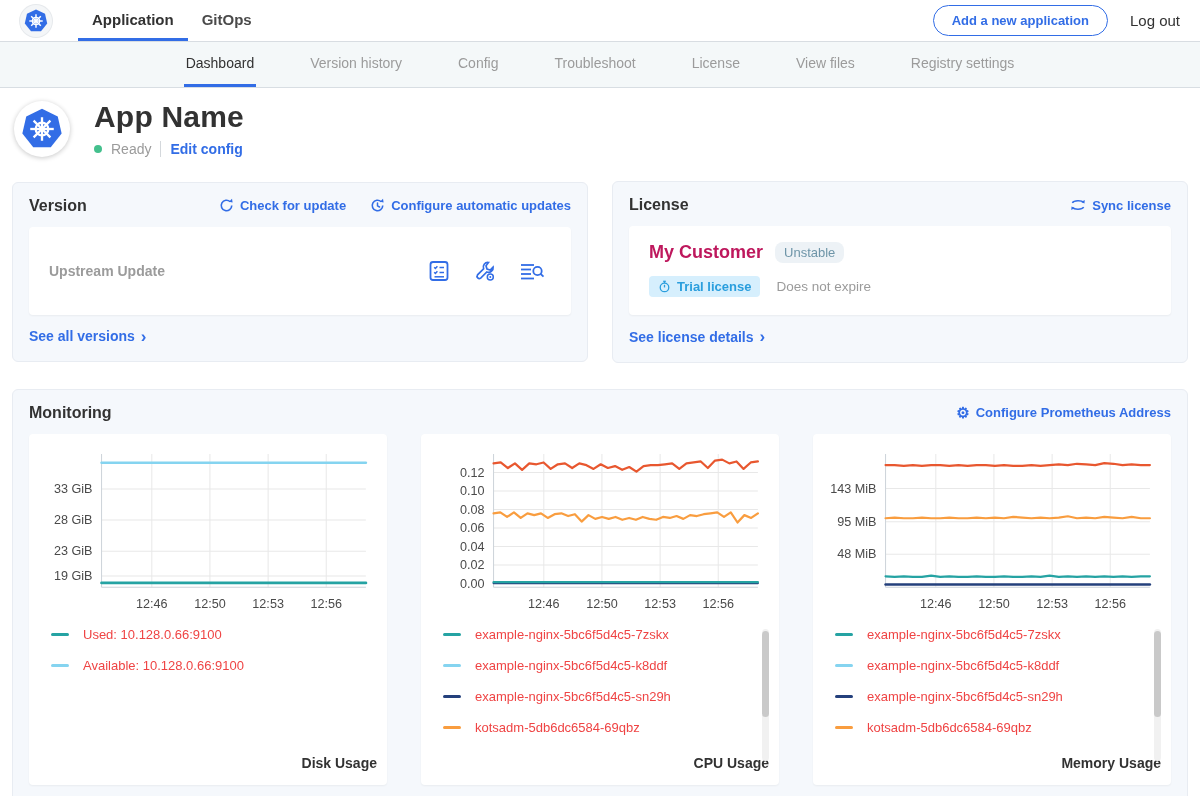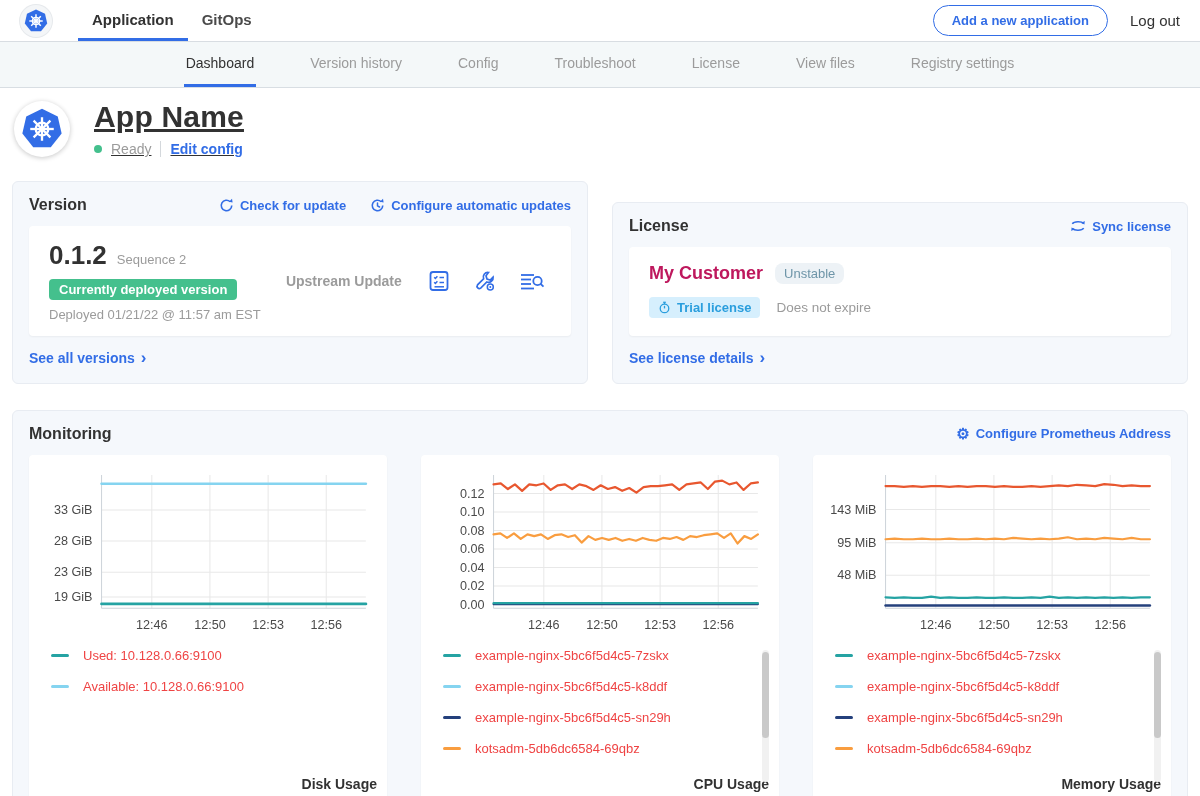--- a/index.html
+++ b/index.html
@@ -23,36 +23,36 @@
   .logout { align-self:center; margin-left:22px; font-size:15px; color:#323232; cursor:pointer; }
 
   
   .subnav { height:46px; background:#f4f8f9; border-bottom:1px solid #d8dee3;
     display:flex; justify-content:center; gap:52px; }
   .subnav-tab { display:flex; align-items:center; font-size:14px; color:#9b9b9b;
     border-bottom:3px solid transparent; cursor:pointer; padding:0 2px; }
   .subnav-tab.active { color:#323232; font-weight:400; border-bottom-color:#326de6; }
 
   
-  .app-header { display:flex; align-items:flex-end; gap:24px; padding:12px 14px 16px;text-decoration:underline; }
+  .app-header { display:flex; align-items:flex-end; gap:24px; padding:12px 14px 16px; }
   .app-icon { width:56px; height:56px; border-radius:50%; background:#fff;
     box-shadow:0 1px 5px rgba(0,0,0,.22); display:flex; align-items:center;
     justify-content:center; }
   .app-title { font-size:30px; font-weight:800; letter-spacing:.2px; }
   .status-row { display:flex; align-items:center; gap:9px; margin-top:7px; font-size:14px; }
   .status-dot { width:8px; height:8px; border-radius:50%; background:#44c08d; }
   .status-text { color:#9b9b9b; }
   .status-divider { width:1px; height:16px; background:#d4d8dc; }
   .link { color:#326de6; font-weight:700; font-size:14px; }
   .small-link { color:#326de6; font-weight:700; font-size:13px; display:inline-flex;
     align-items:center; gap:6px; }
 
   
   main { padding:8px 12px 0; }
-  .cards-row { display:flex; gap:24px; align-items:flex-end; }
+  .cards-row { display:flex; gap:24px; align-items:center; }
   .panel { background:#f5f8fc; border:1px solid #e8ecf2; border-radius:6px;
     padding:14px 16px 16px; }
   .half { flex:1 1 0; }
   .panel-head { display:flex; justify-content:space-between; align-items:center;
     margin-bottom:12px; }
   .panel-title { font-size:16px; font-weight:700; }
   .head-links { display:flex; gap:24px; align-items:center; }
   .inner-card { background:#fff; border-radius:4px; box-shadow:0 1px 2px rgba(0,0,0,.05);
     padding:14px 20px; }
 
@@ -186,28 +186,20 @@
               <path d="M13.6 8a5.6 5.6 0 1 1-1.7-4.0" fill="none" stroke="#326de6" stroke-width="1.7"></path>
               <polygon points="13.9,0.8 14.5,4.8 10.6,4.1" fill="#326de6"></polygon>
               <path d="M8 5.2 V8.3 L10.2 9.6" fill="none" stroke="#326de6" stroke-width="1.6" stroke-linecap="round"></path>
             </svg>
             <span>Configure automatic updates</span>
           </a>
         </div>
       </div>
 
       <div class="inner-card version-inner">
-        <div>
-          <div class="ver-num-row">
-            <span class="ver-num">0.1.2</span>
-            <span class="ver-seq">Sequence 2</span>
-          </div>
-          <span class="deployed-badge">Currently deployed version</span>
-          <div class="deployed-at">Deployed 01/21/22 @ 11:57 am EST</div>
-        </div>
         <div class="ver-source">Upstream Update</div>
         <div class="ver-icons">
           <span class="icon-btn">
             <svg width="24" height="24" viewBox="0 0 24 24" fill="none" stroke="#326de6" stroke-width="1.8">
               <rect x="3.5" y="3" width="17" height="18" rx="2.5"></rect>
               <path d="M7.2 8.2 l1.2 1.2 2-2.2" stroke-width="1.5"></path>
               <line x1="12.5" y1="8.5" x2="17" y2="8.5" stroke-width="1.5"></line>
               <path d="M7.2 13.2 l1.2 1.2 2-2.2" stroke-width="1.5"></path>
               <line x1="12.5" y1="13.5" x2="17" y2="13.5" stroke-width="1.5"></line>
               <line x1="7.5" y1="17.8" x2="17" y2="17.8" stroke-width="1.5"></line>

